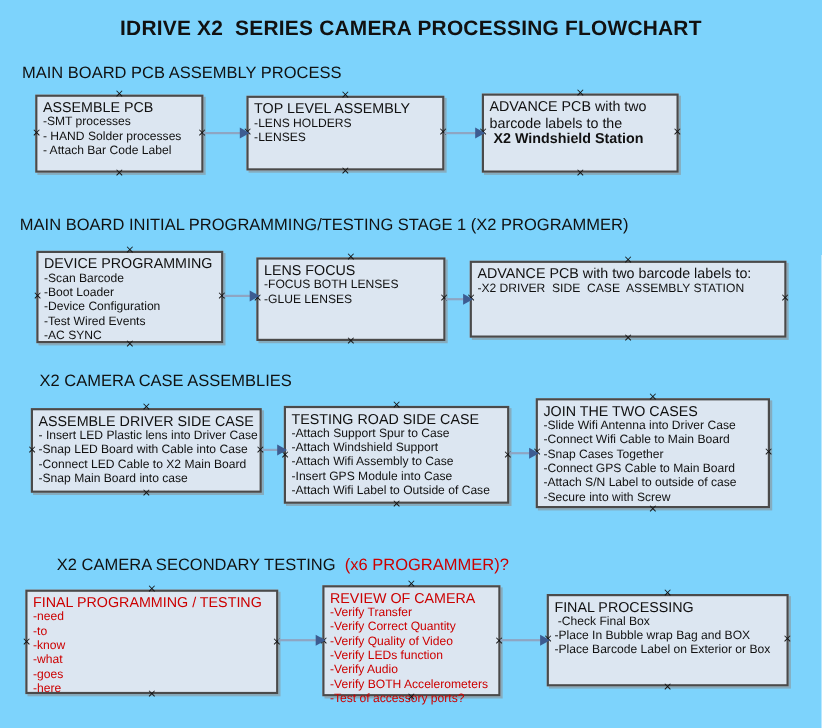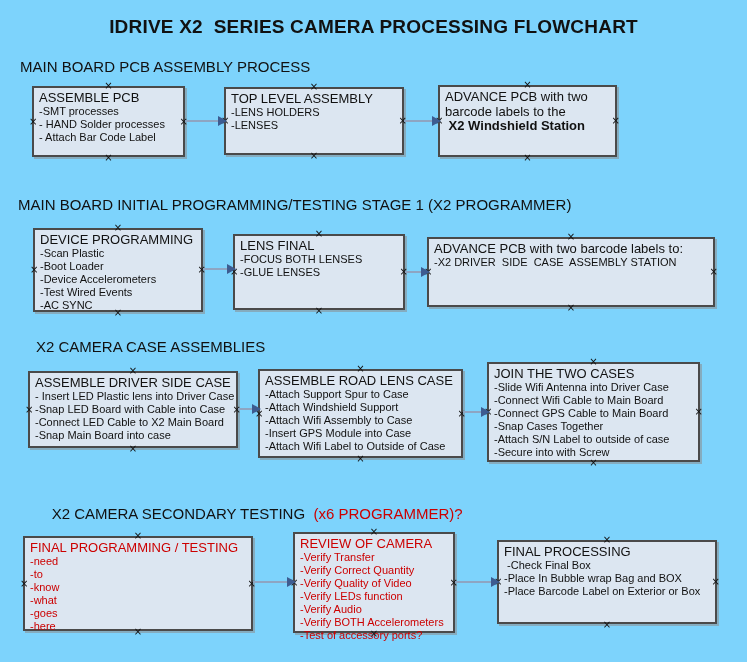--- a/index.html
+++ b/index.html
@@ -81,33 +81,33 @@
     <div class="box-title">ADVANCE PCB with two barcode labels to the</div>
     <div class="box-item"> X2 Windshield Station</div>
   </div>
 
   <div class="box" style="left:33px;top:228px;width:170px;height:84px">
     <span class="anchor a-t">×</span>
     <span class="anchor a-b">×</span>
     <span class="anchor a-l">×</span>
     <span class="anchor a-r">×</span>
     <div class="box-title">DEVICE PROGRAMMING</div>
-    <div class="box-item">-Scan Plastic</div>
+    <div class="box-item">-Scan Barcode</div>
     <div class="box-item">-Boot Loader</div>
-    <div class="box-item">-Device Accelerometers</div>
+    <div class="box-item">-Device Configuration</div>
     <div class="box-item">-Test Wired Events</div>
     <div class="box-item">-AC SYNC</div>
   </div>
 
   <div class="box" style="left:233px;top:234px;width:172px;height:76px">
     <span class="anchor a-t">×</span>
     <span class="anchor a-b">×</span>
     <span class="anchor a-l">×</span>
     <span class="anchor a-r">×</span>
-    <div class="box-title">LENS FINAL</div>
+    <div class="box-title">LENS FOCUS</div>
     <div class="box-item">-FOCUS BOTH LENSES</div>
     <div class="box-item">-GLUE LENSES</div>
   </div>
 
   <div class="box" style="left:427px;top:237px;width:288px;height:70px">
     <span class="anchor a-t">×</span>
     <span class="anchor a-b">×</span>
     <span class="anchor a-l">×</span>
     <span class="anchor a-r">×</span>
     <div class="box-title">ADVANCE PCB with two barcode labels to:</div>
@@ -124,38 +124,38 @@
     <div class="box-item">-Snap LED Board with Cable into Case</div>
     <div class="box-item">-Connect LED Cable to X2 Main Board</div>
     <div class="box-item">-Snap Main Board into case</div>
   </div>
 
   <div class="box" style="left:258px;top:369px;width:205px;height:89px">
     <span class="anchor a-t">×</span>
     <span class="anchor a-b">×</span>
     <span class="anchor a-l">×</span>
     <span class="anchor a-r">×</span>
-    <div class="box-title">ASSEMBLE ROAD LENS CASE</div>
+    <div class="box-title">TESTING ROAD SIDE CASE</div>
     <div class="box-item">-Attach Support Spur to Case</div>
     <div class="box-item">-Attach Windshield Support</div>
     <div class="box-item">-Attach Wifi Assembly to Case</div>
     <div class="box-item">-Insert GPS Module into Case</div>
     <div class="box-item">-Attach Wifi Label to Outside of Case</div>
   </div>
 
   <div class="box" style="left:487px;top:362px;width:213px;height:100px">
     <span class="anchor a-t">×</span>
     <span class="anchor a-b">×</span>
     <span class="anchor a-l">×</span>
     <span class="anchor a-r">×</span>
     <div class="box-title">JOIN THE TWO CASES</div>
     <div class="box-item">-Slide Wifi Antenna into Driver Case</div>
     <div class="box-item">-Connect Wifi Cable to Main Board</div>
+    <div class="box-item">-Snap Cases Together</div>
     <div class="box-item">-Connect GPS Cable to Main Board</div>
-    <div class="box-item">-Snap Cases Together</div>
     <div class="box-item">-Attach S/N Label to outside of case</div>
     <div class="box-item">-Secure into with Screw</div>
   </div>
 
   <div class="box red" style="left:23px;top:536px;width:230px;height:95px">
     <span class="anchor a-t">×</span>
     <span class="anchor a-b">×</span>
     <span class="anchor a-l">×</span>
     <span class="anchor a-r">×</span>
     <div class="box-title">FINAL PROGRAMMING / TESTING</div>

